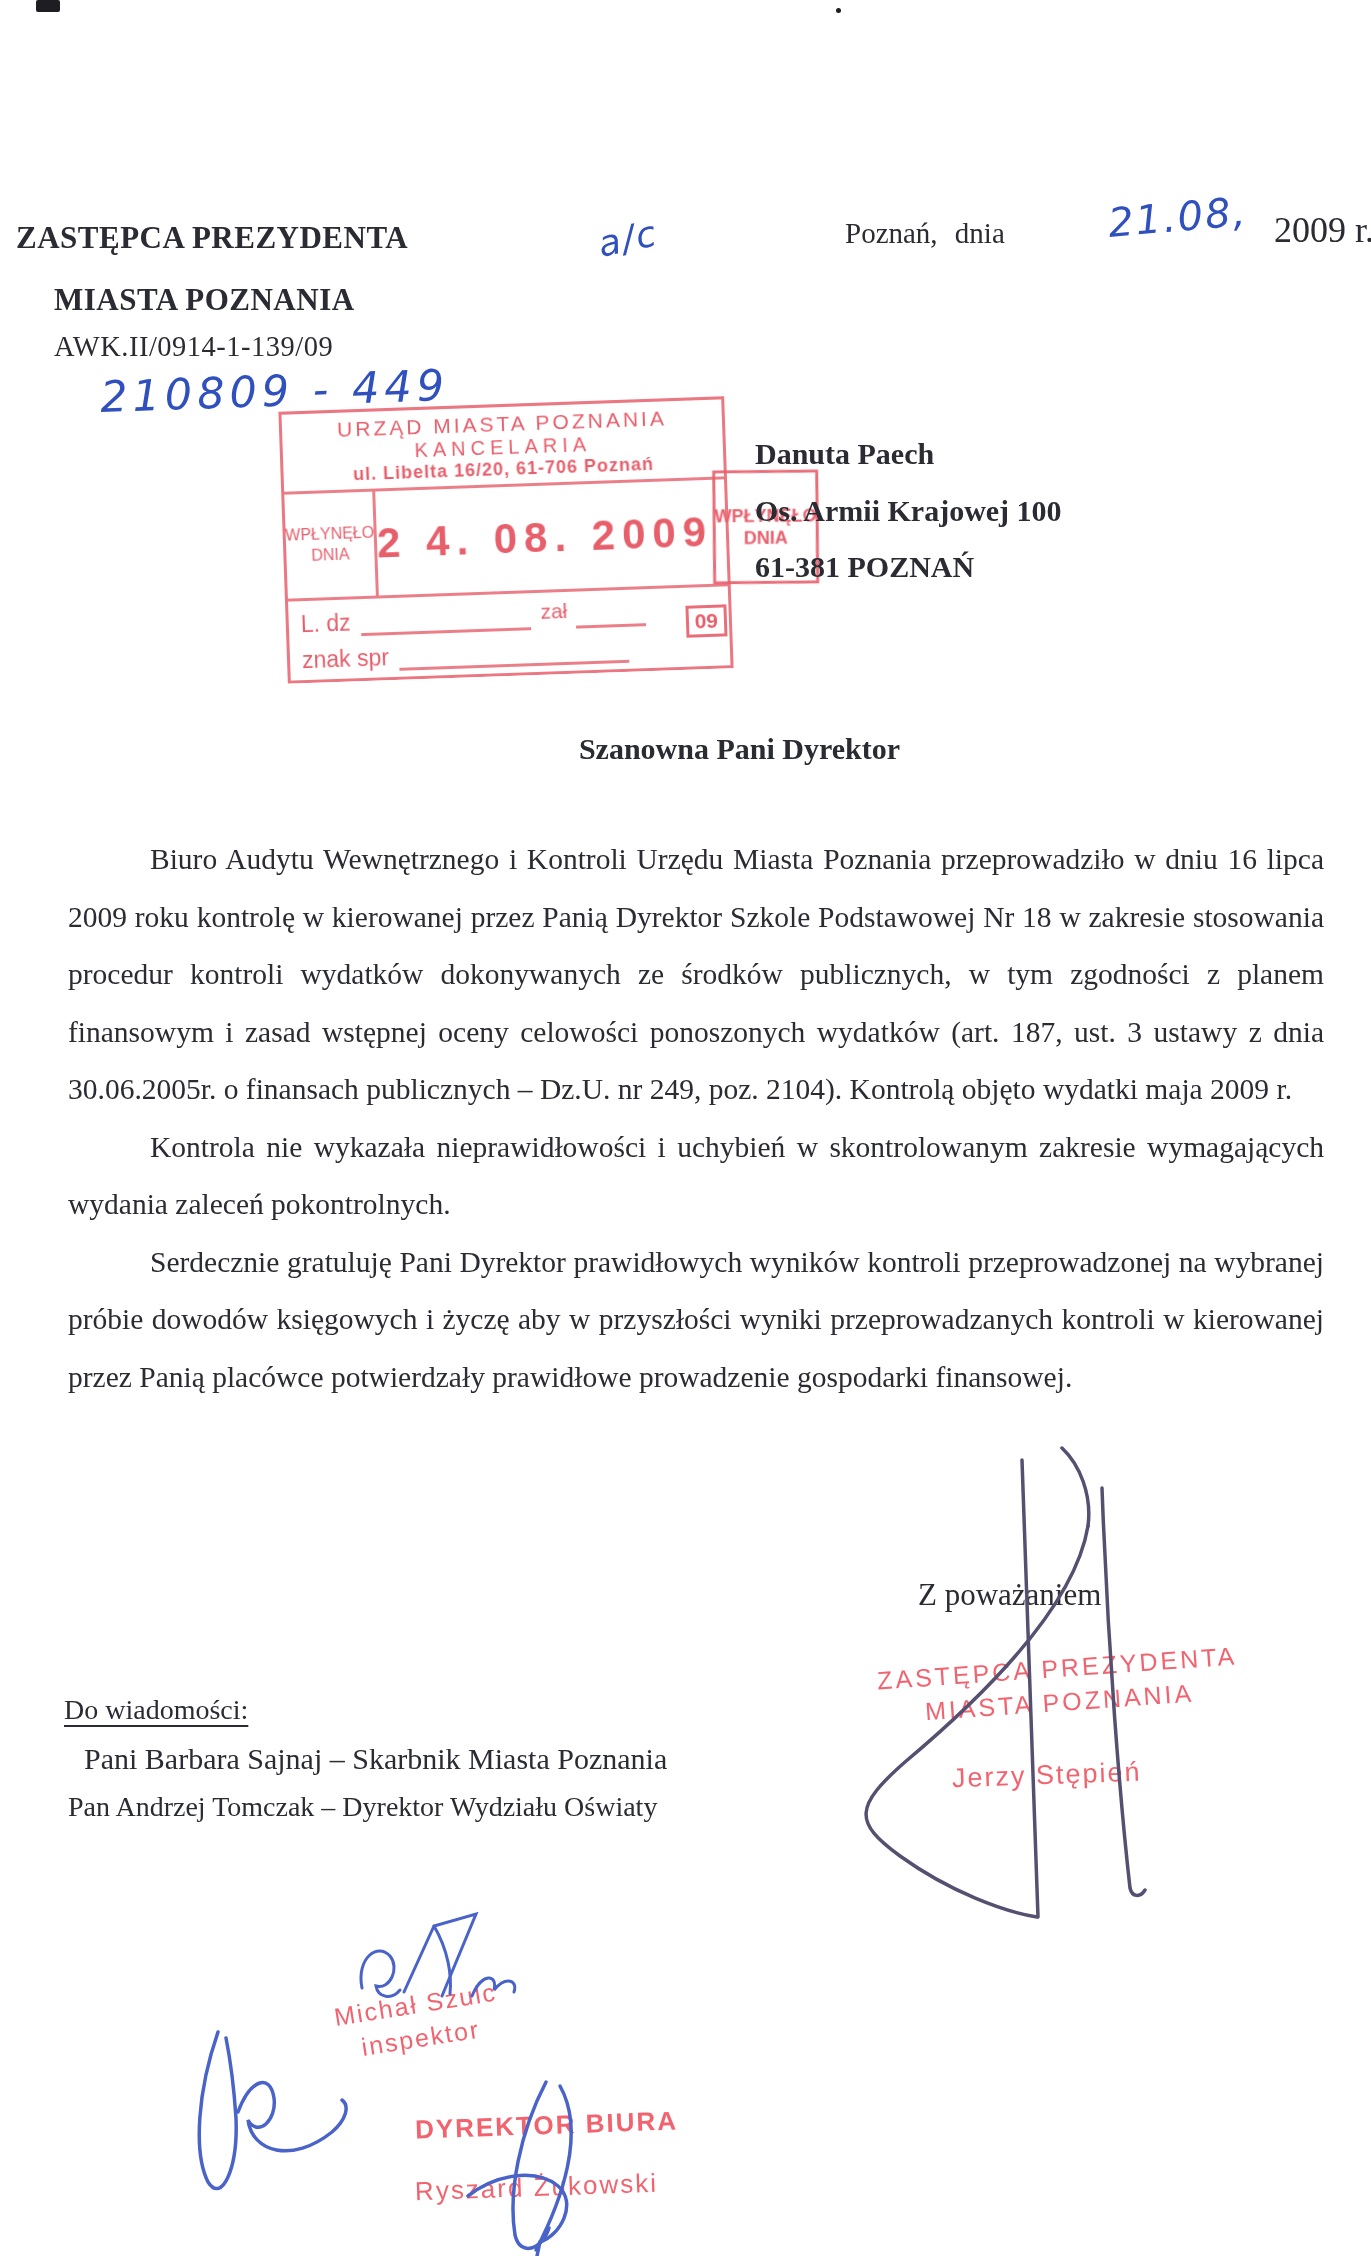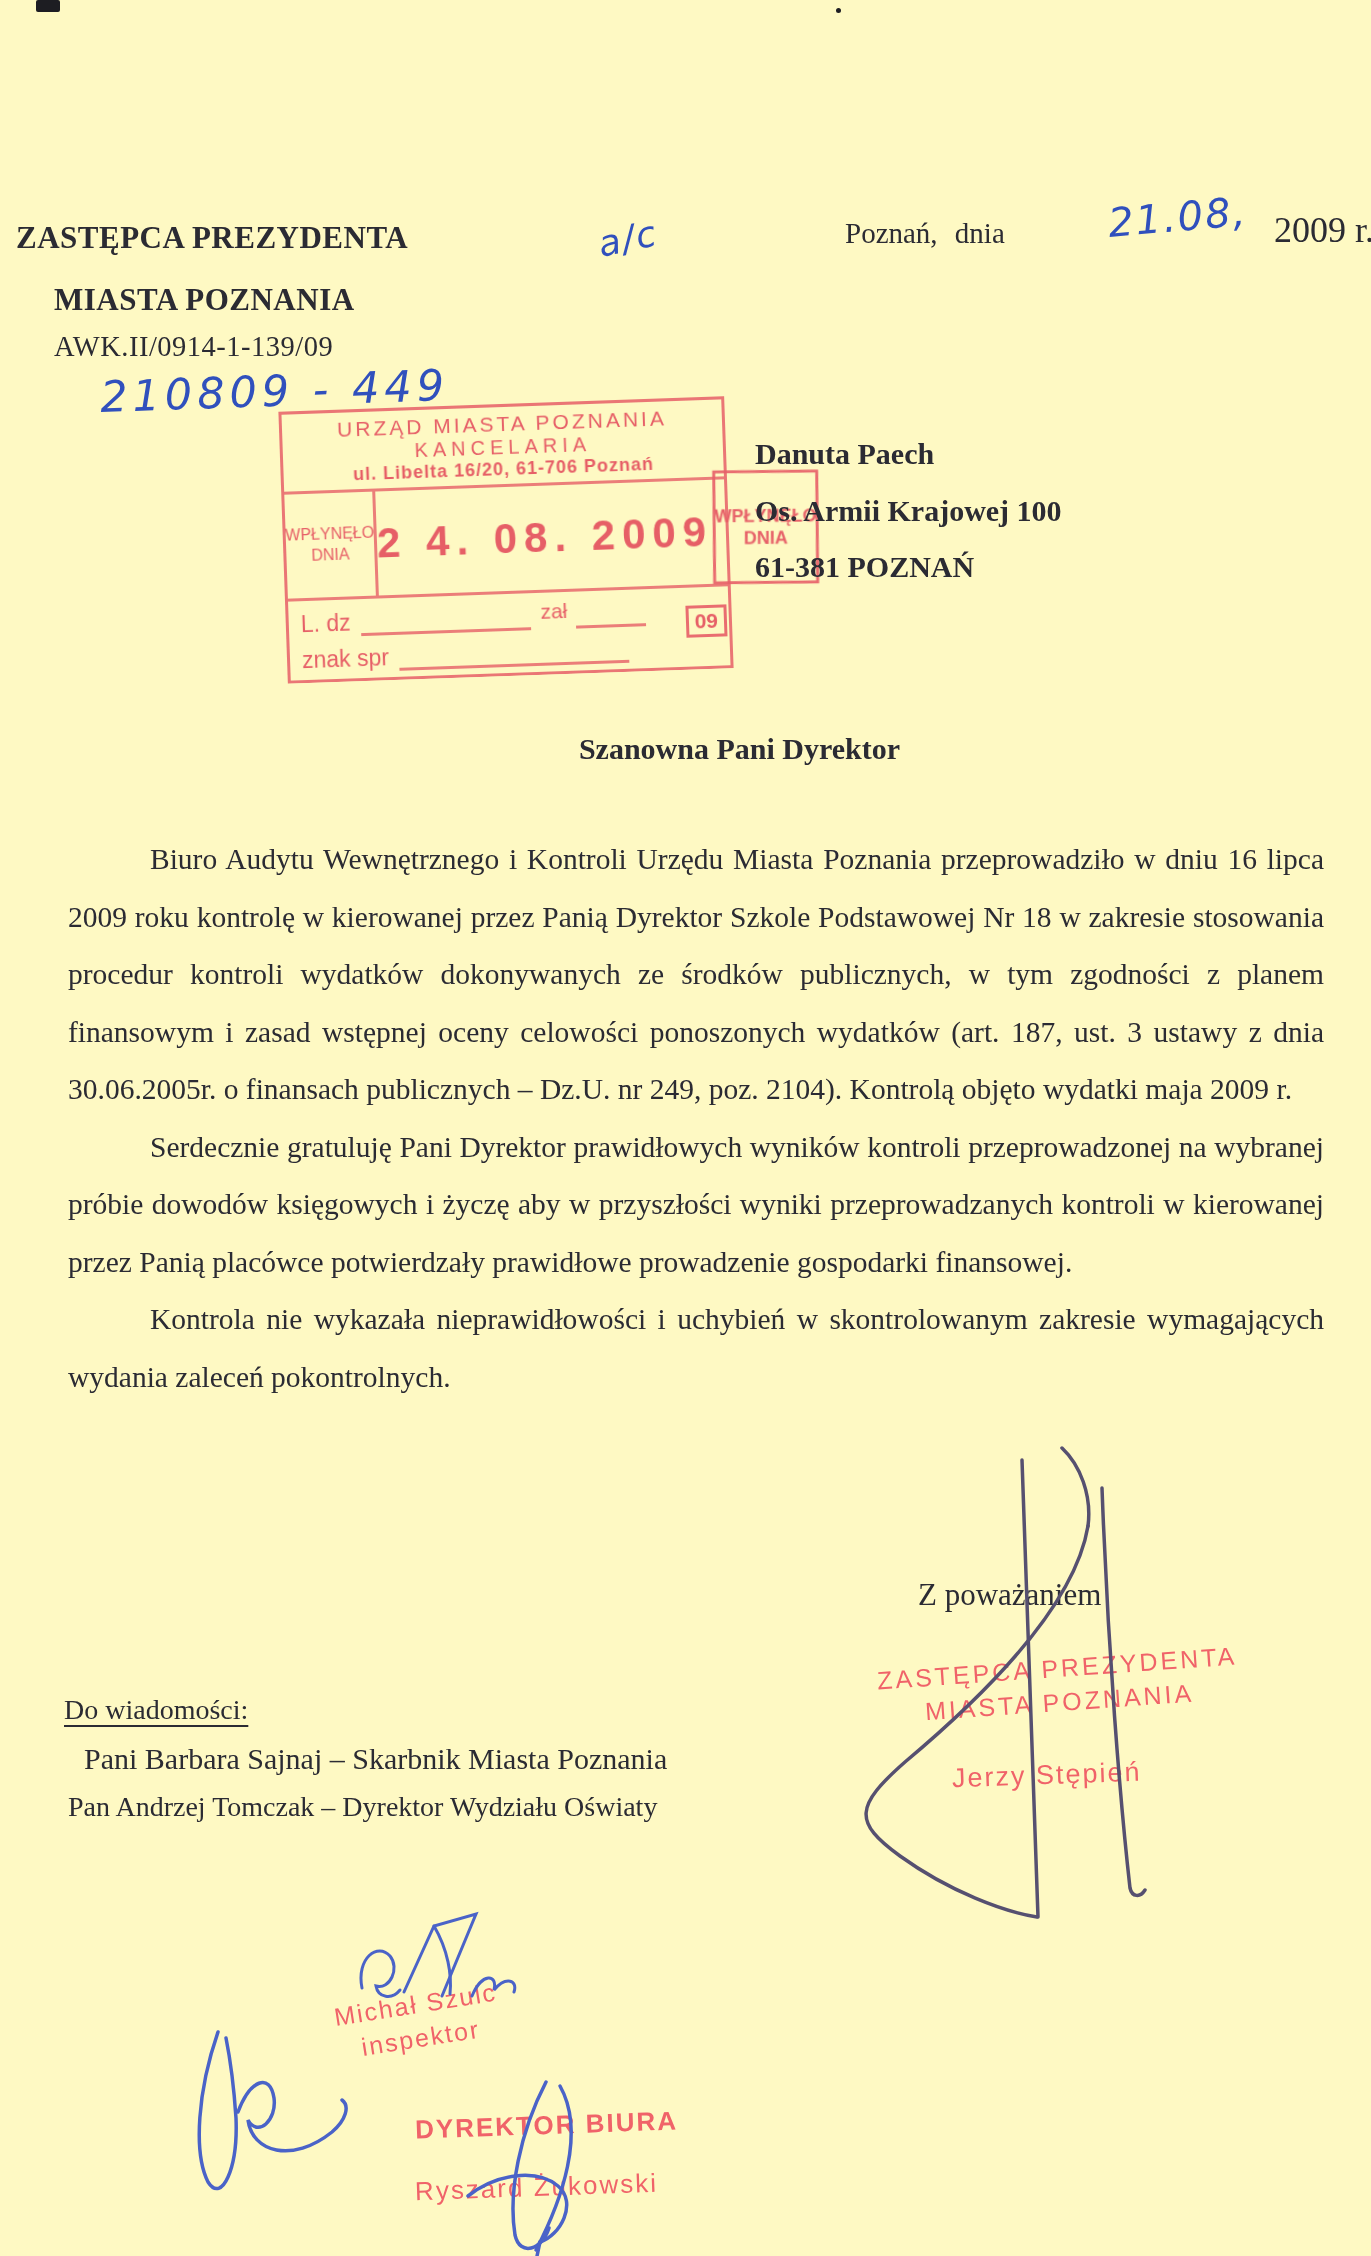--- a/index.html
+++ b/index.html
@@ -1,20 +1,20 @@
 <!DOCTYPE html>
 <html lang="pl"><head>
 <meta charset="utf-8">
 <style>
   html,body{margin:0;padding:0;background:#e8e8e8;}
   .page{
     position:relative;
     width:1371px;height:2256px;
     margin:0 auto;
-    background:#fef9c3;
+    background:#ffffff;
     overflow:hidden;
     font-family:"Liberation Serif", serif;
     color:#2b2b33;
   }
   .abs{position:absolute;}
 
   
   .lh-line{font-weight:bold;font-size:31px;letter-spacing:0.5px;white-space:nowrap;}
   .lh1{left:16px;top:220px;}
   .lh2{left:54px;top:282px;}
@@ -156,22 +156,22 @@
   <div class="abs recipient">
     <div>Danuta Paech</div>
     <div>Os. Armii Krajowej  100</div>
     <div>61-381 POZNAŃ</div>
   </div>
 
   <div class="abs salutation">Szanowna Pani Dyrektor</div>
 
   <div class="abs body-text">
     <p>Biuro Audytu Wewnętrznego i Kontroli Urzędu Miasta Poznania przeprowadziło w dniu 16 lipca 2009 roku kontrolę w kierowanej przez Panią Dyrektor Szkole Podstawowej Nr 18 w zakresie stosowania procedur kontroli wydatków dokonywanych ze środków publicznych, w tym zgodności z planem finansowym i zasad wstępnej oceny celowości ponoszonych wydatków (art. 187, ust. 3 ustawy z dnia 30.06.2005r. o finansach publicznych – Dz.U. nr 249, poz. 2104). Kontrolą objęto  wydatki  maja 2009 r.</p>
+    <p>Kontrola  nie wykazała nieprawidłowości i uchybień  w skontrolowanym zakresie wymagających wydania zaleceń pokontrolnych.</p>
     <p>Serdecznie gratuluję Pani Dyrektor prawidłowych wyników kontroli przeprowadzonej na  wybranej  próbie  dowodów  księgowych  i  życzę  aby  w  przyszłości  wyniki przeprowadzanych kontroli w kierowanej przez Panią placówce  potwierdzały  prawidłowe prowadzenie gospodarki finansowej.</p>
-    <p>Kontrola  nie wykazała nieprawidłowości i uchybień  w skontrolowanym zakresie wymagających wydania zaleceń pokontrolnych.</p>
   </div>
 
   <div class="abs closing">Z poważaniem</div>
 
   <div class="abs rstamp signer-stamp">
     <div>ZASTĘPCA PREZYDENTA</div>
     <div>MIASTA POZNANIA</div>
   </div>
   <div class="abs rstamp signer-name">Jerzy Stępień</div>
 

